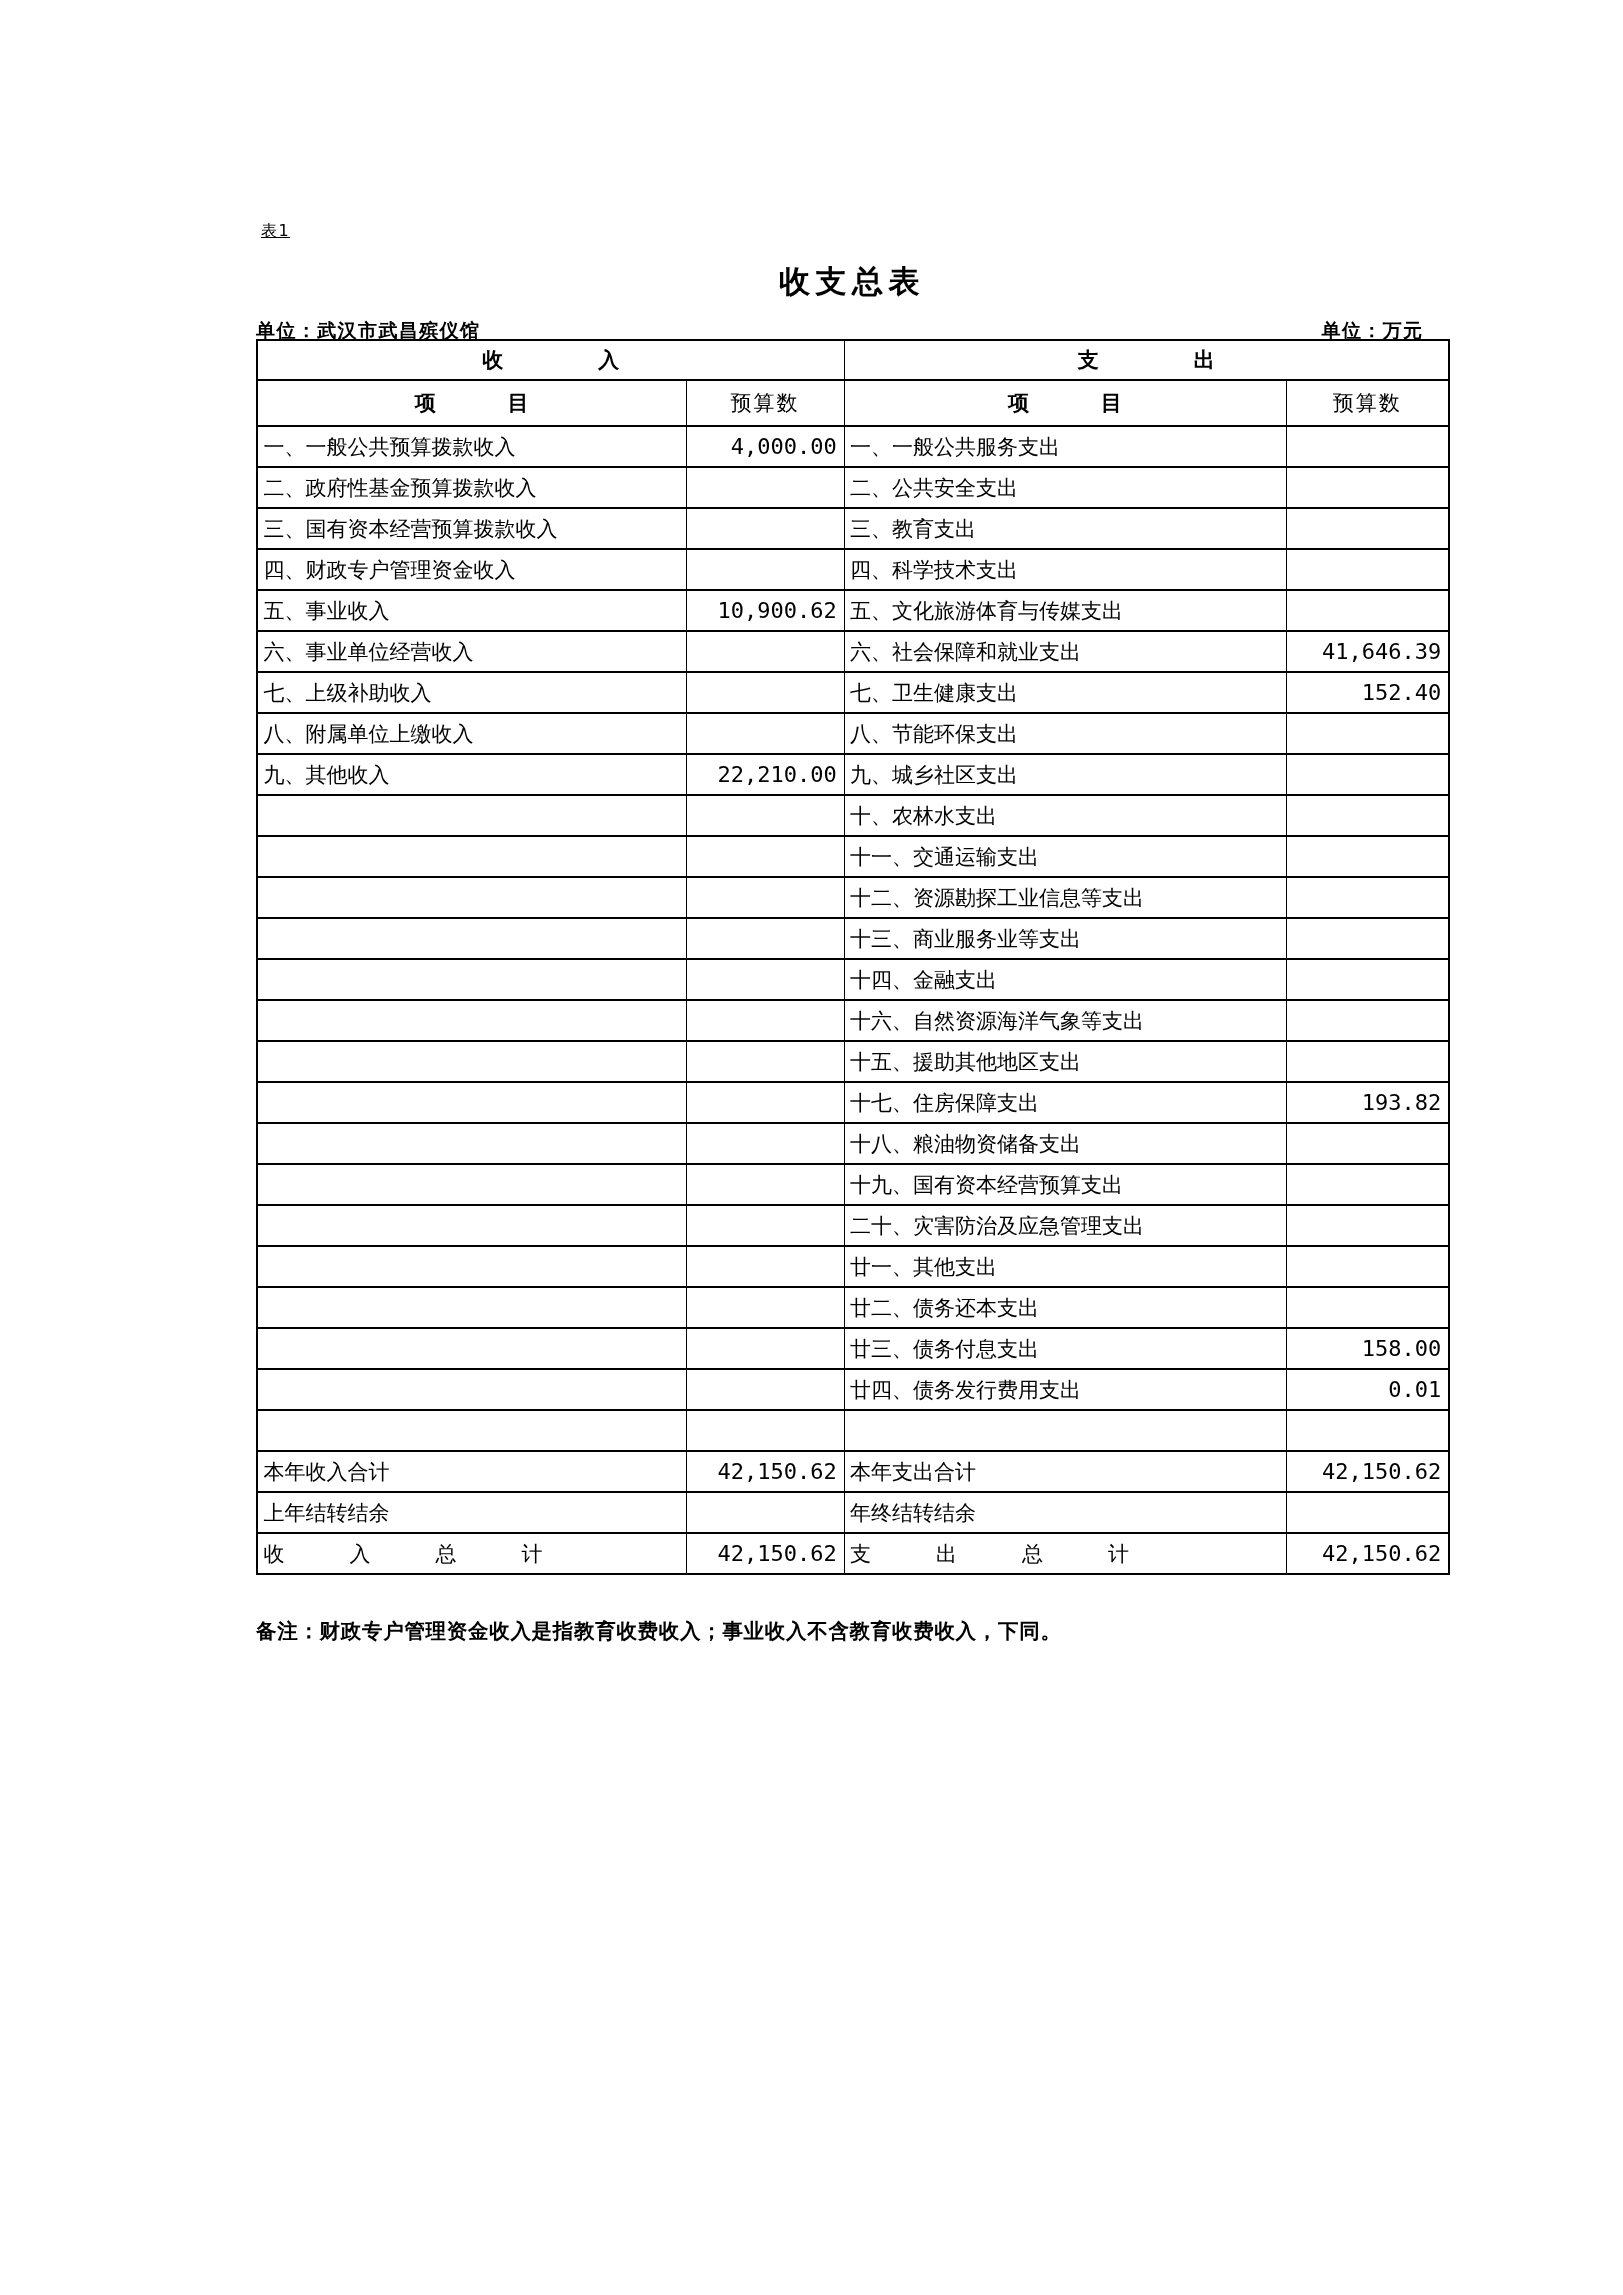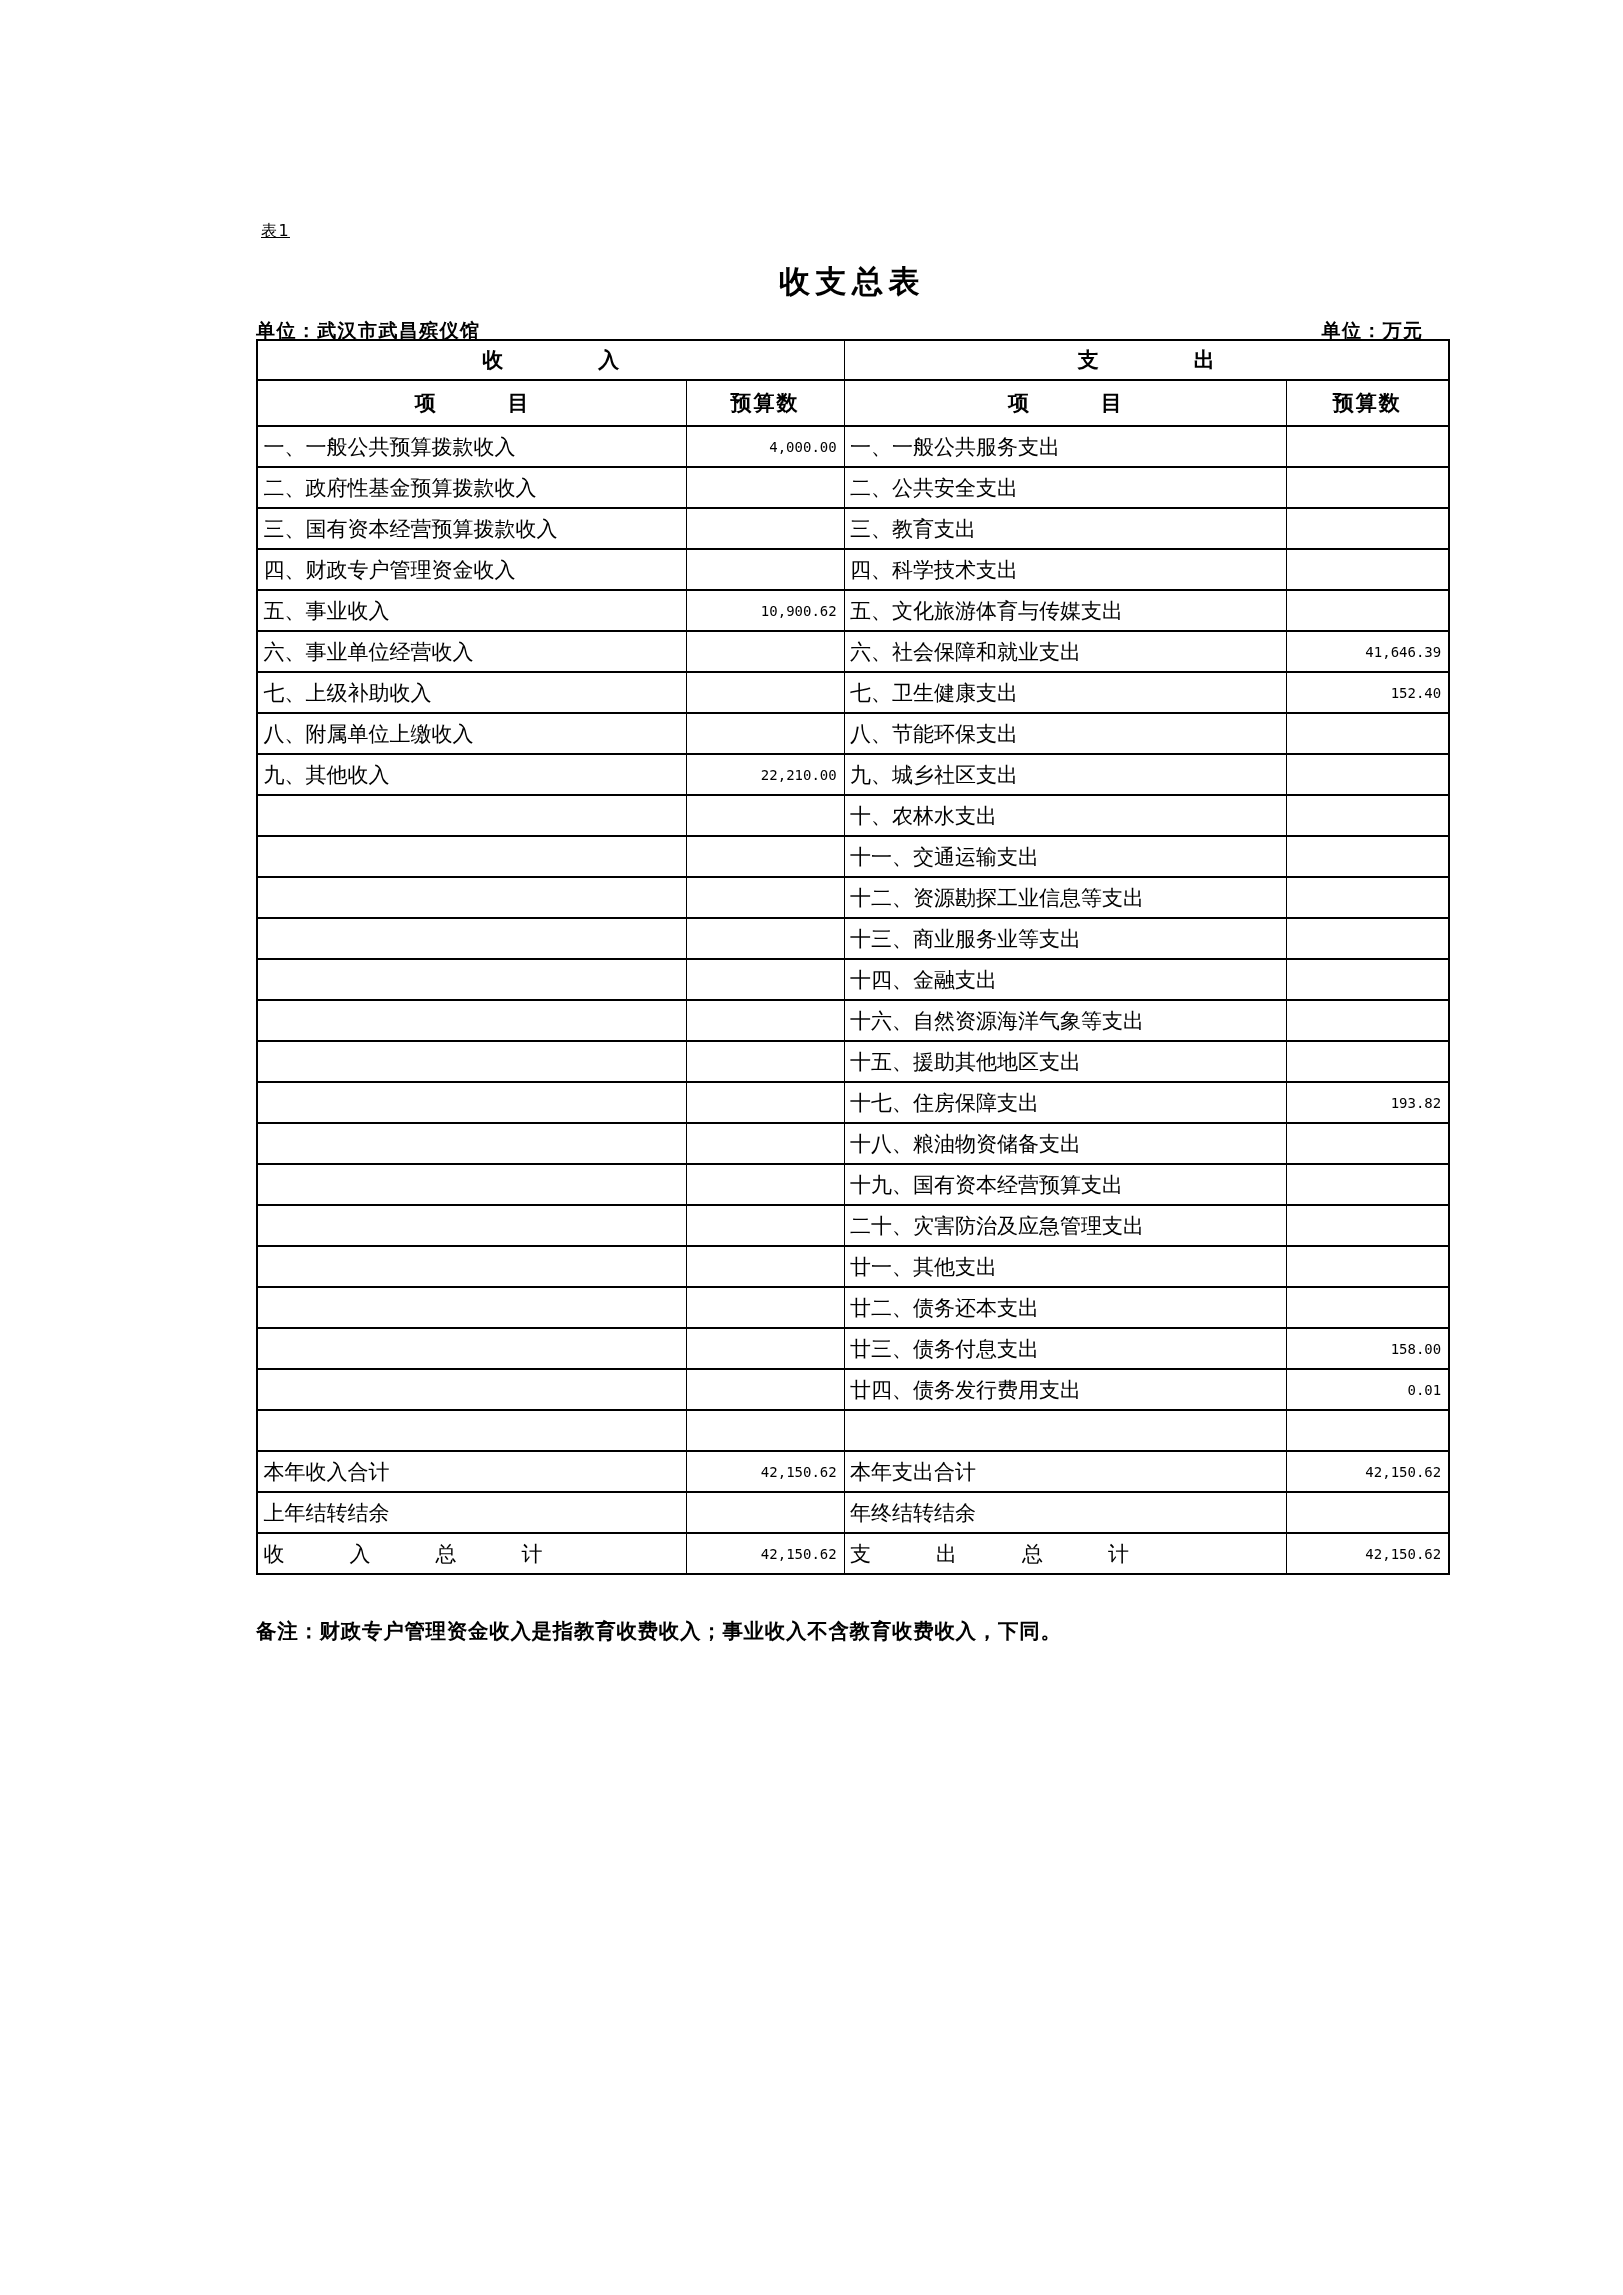--- a/index.html
+++ b/index.html
@@ -76,34 +76,34 @@
     letter-spacing: 95px;
     text-indent: 95px;
   }
   th.item-th {
     font-weight: bold;
     text-align: center;
     letter-spacing: 72px;
     text-indent: 72px;
   }
   th.budget-th {
-    font-weight: bold;
+    font-weight: normal;
     text-align: center;
     letter-spacing: 2px;
     margin-left: 16px;
   }
   td.item {
     text-align: left;
     padding-left: 5.5px;
   }
   td.num {
     text-align: right;
     padding-right: 6.8px;
     font-family: "DejaVu Sans Mono", monospace;
-    font-size: 14px;
+    font-size: 22px;
   }
   td.item.spread {
     letter-spacing: 65px;
   }
   .note {
     position: absolute;
     left: 256px;
     top: 1617px;
     width: 1295px;
     font-size: 20.5px;

